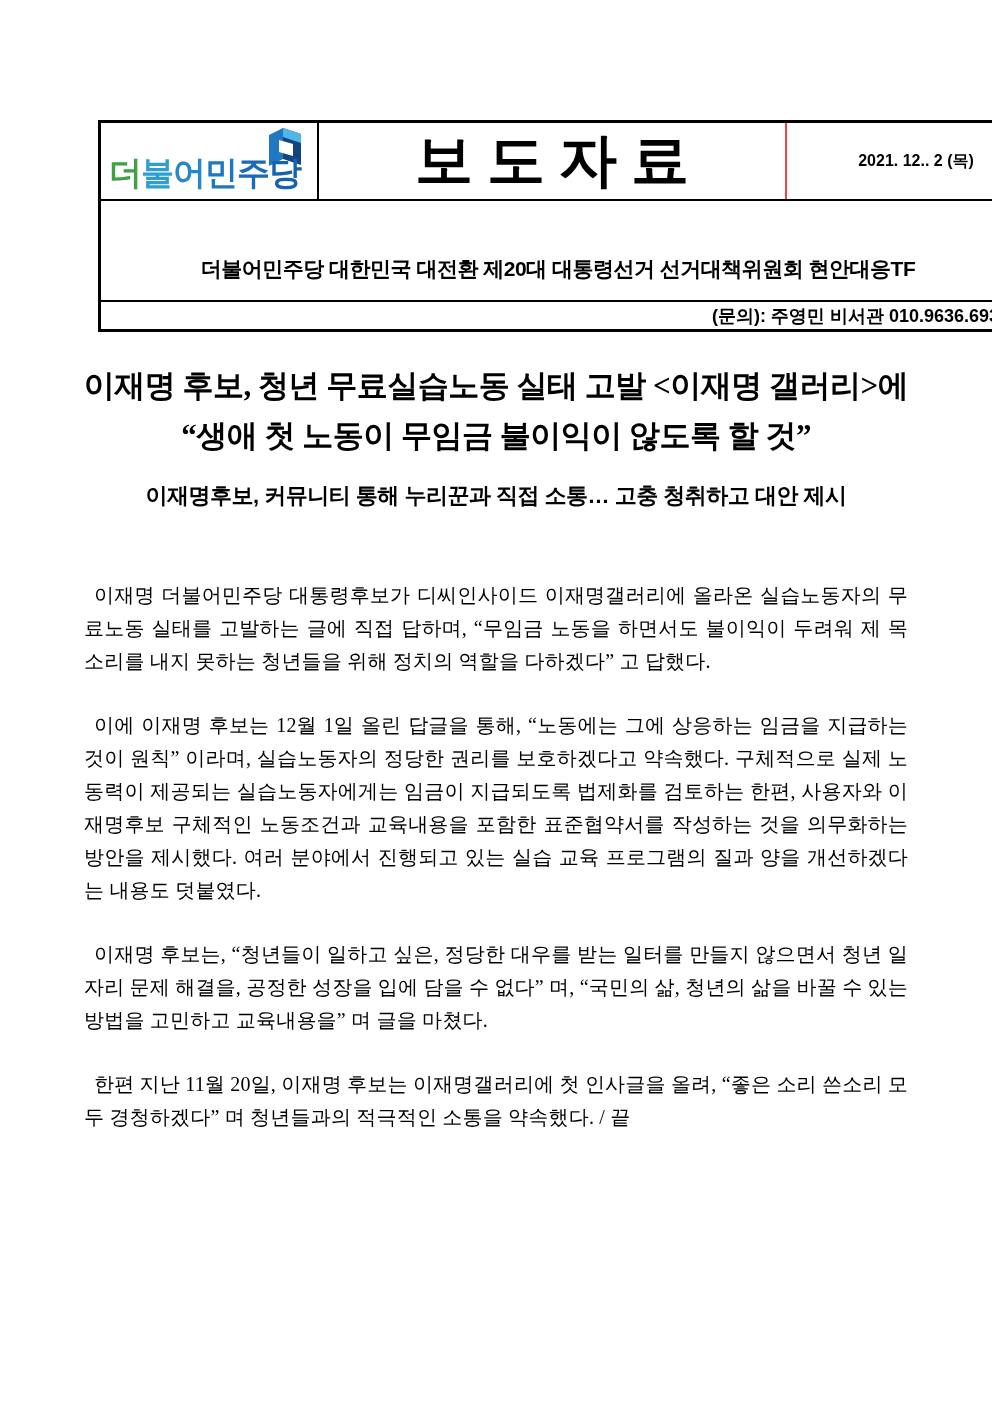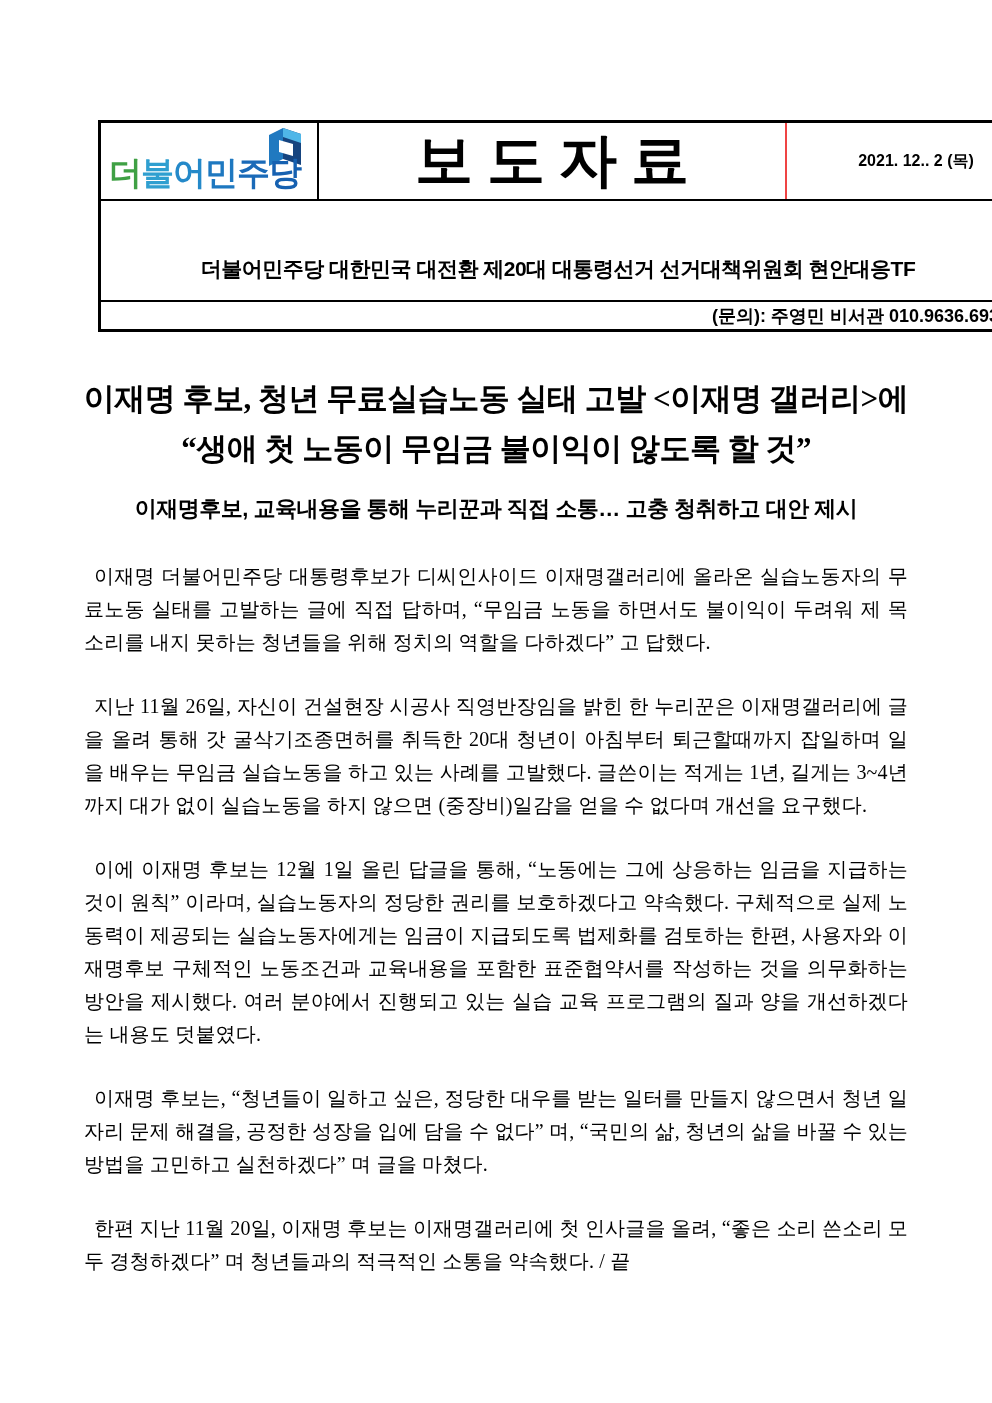--- a/index.html
+++ b/index.html
@@ -88,39 +88,39 @@
     display: flex;
     align-items: center;
     justify-content: flex-end;
     padding-right: 6px;
     font-size: 18px;
     font-weight: 700;
   }
 
   
   .headline {
-    margin-top: 42px;
+    margin-top: 29px;
     text-align: center;
     font-weight: 700;
     font-size: 31px;
     line-height: 50px;
     letter-spacing: -0.5px;
   }
   .subheadline {
     margin-top: 20px;
     text-align: center;
     font-family: "Liberation Sans", sans-serif;
     font-weight: 700;
     font-size: 22px;
     letter-spacing: -0.5px;
   }
 
   
   .article-body {
-    margin: 36px 84px 0 84px;
+    margin: 68px 84px 0 84px;
   }
   .article-body p {
     margin: 0 0 31px 0;
     font-size: 20px;
     line-height: 33px;
     text-align: justify;
     text-indent: 10px;
     letter-spacing: 0.2px;
   }
 </style>
@@ -147,23 +147,22 @@
     </div>
     <div class="header-mid">더불어민주당 대한민국 대전환 제20대 대통령선거 선거대책위원회 현안대응TF</div>
     <div class="header-bottom">(문의): 주영민 비서관 010.9636.6934</div>
   </div>
 
   <div class="headline">
     <div>이재명 후보, 청년 무료실습노동 실태 고발 &lt;이재명 갤러리&gt;에</div>
     <div>“생애 첫 노동이 무임금 불이익이 않도록 할 것”</div>
   </div>
 
-  <div class="subheadline">이재명후보, 교육내용을 통해 누리꾼과 직접 소통… 고충 청취하고 대안 제시</div>
+  <div class="subheadline">이재명후보, 커뮤니티 통해 누리꾼과 직접 소통… 고충 청취하고 대안 제시</div>
 
   <div class="article-body">
     <p>이재명 더불어민주당 대통령후보가 디씨인사이드 이재명갤러리에 올라온 실습노동자의 무료노동 실태를 고발하는 글에 직접 답하며, “무임금 노동을 하면서도 불이익이 두려워 제 목소리를 내지 못하는 청년들을 위해 정치의 역할을 다하겠다” 고 답했다.</p>
-    <p>지난 11월 26일, 자신이 건설현장 시공사 직영반장임을 밝힌 한 누리꾼은 이재명갤러리에 글을 올려 통해 갓 굴삭기조종면허를 취득한 20대 청년이 아침부터 퇴근할때까지 잡일하며 일을 배우는 무임금 실습노동을 하고 있는 사례를 고발했다. 글쓴이는 적게는 1년, 길게는 3~4년까지 대가 없이 실습노동을 하지 않으면 (중장비)일감을 얻을 수 없다며 개선을 요구했다.</p>
     <p>이에 이재명 후보는 12월 1일 올린 답글을 통해, “노동에는 그에 상응하는 임금을 지급하는 것이 원칙” 이라며, 실습노동자의 정당한 권리를 보호하겠다고 약속했다. 구체적으로 실제 노동력이 제공되는 실습노동자에게는 임금이 지급되도록 법제화를 검토하는 한편, 사용자와 이재명후보 구체적인 노동조건과 교육내용을 포함한 표준협약서를 작성하는 것을 의무화하는 방안을 제시했다. 여러 분야에서 진행되고 있는 실습 교육 프로그램의 질과 양을 개선하겠다는 내용도 덧붙였다.</p>
-    <p>이재명 후보는, “청년들이 일하고 싶은, 정당한 대우를 받는 일터를 만들지 않으면서 청년 일자리 문제 해결을, 공정한 성장을 입에 담을 수 없다” 며, “국민의 삶, 청년의 삶을 바꿀 수 있는 방법을 고민하고 실천하겠다” 며 글을 마쳤다.</p>
+    <p>이재명 후보는, “청년들이 일하고 싶은, 정당한 대우를 받는 일터를 만들지 않으면서 청년 일자리 문제 해결을, 공정한 성장을 입에 담을 수 없다” 며, “국민의 삶, 청년의 삶을 바꿀 수 있는 방법을 고민하고 교육내용을” 며 글을 마쳤다.</p>
     <p>한편 지난 11월 20일, 이재명 후보는 이재명갤러리에 첫 인사글을 올려, “좋은 소리 쓴소리 모두 경청하겠다” 며 청년들과의 적극적인 소통을 약속했다. / 끝</p>
   </div>
 
 </div>
 
 </body></html>

